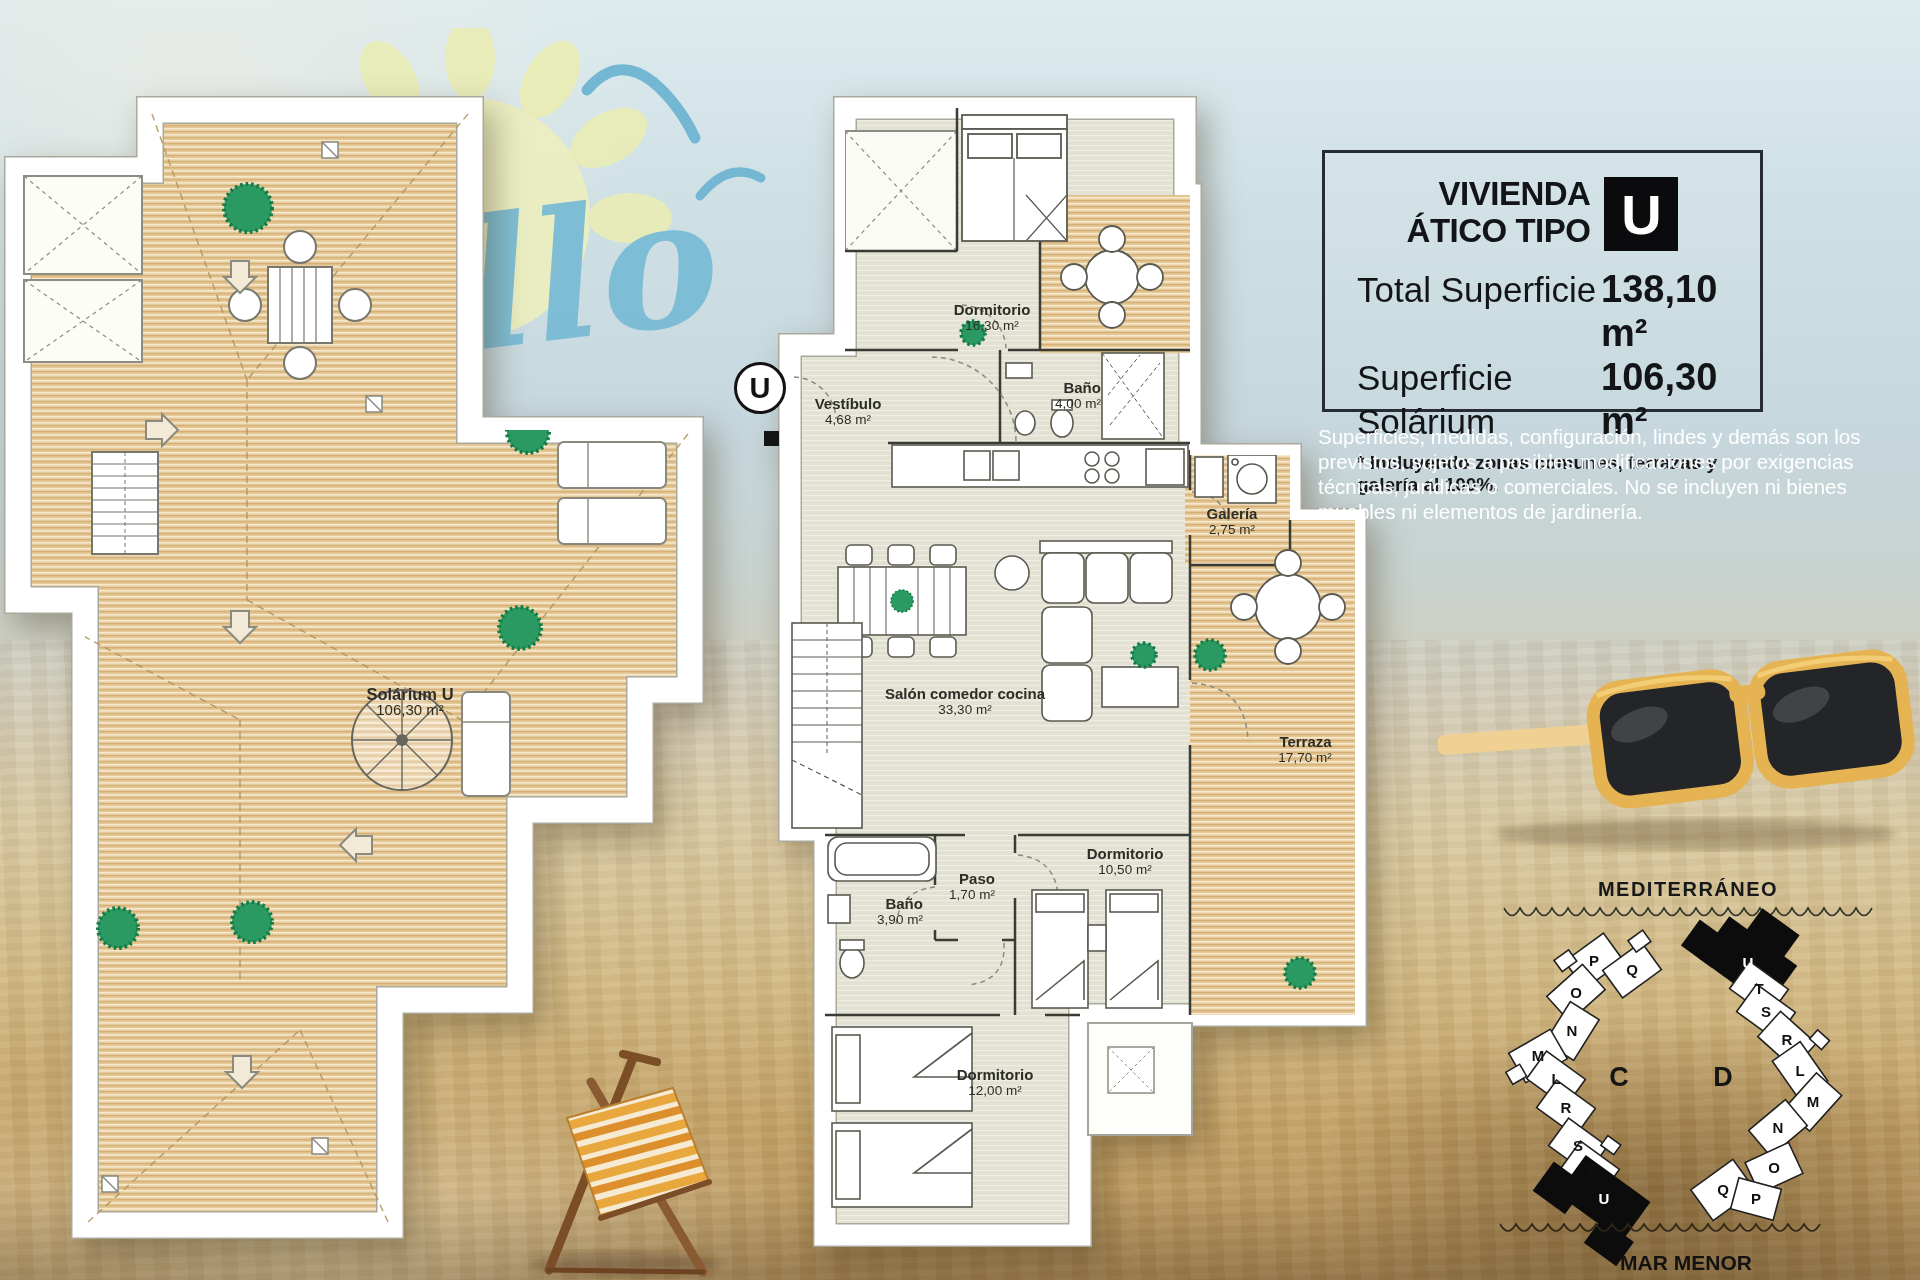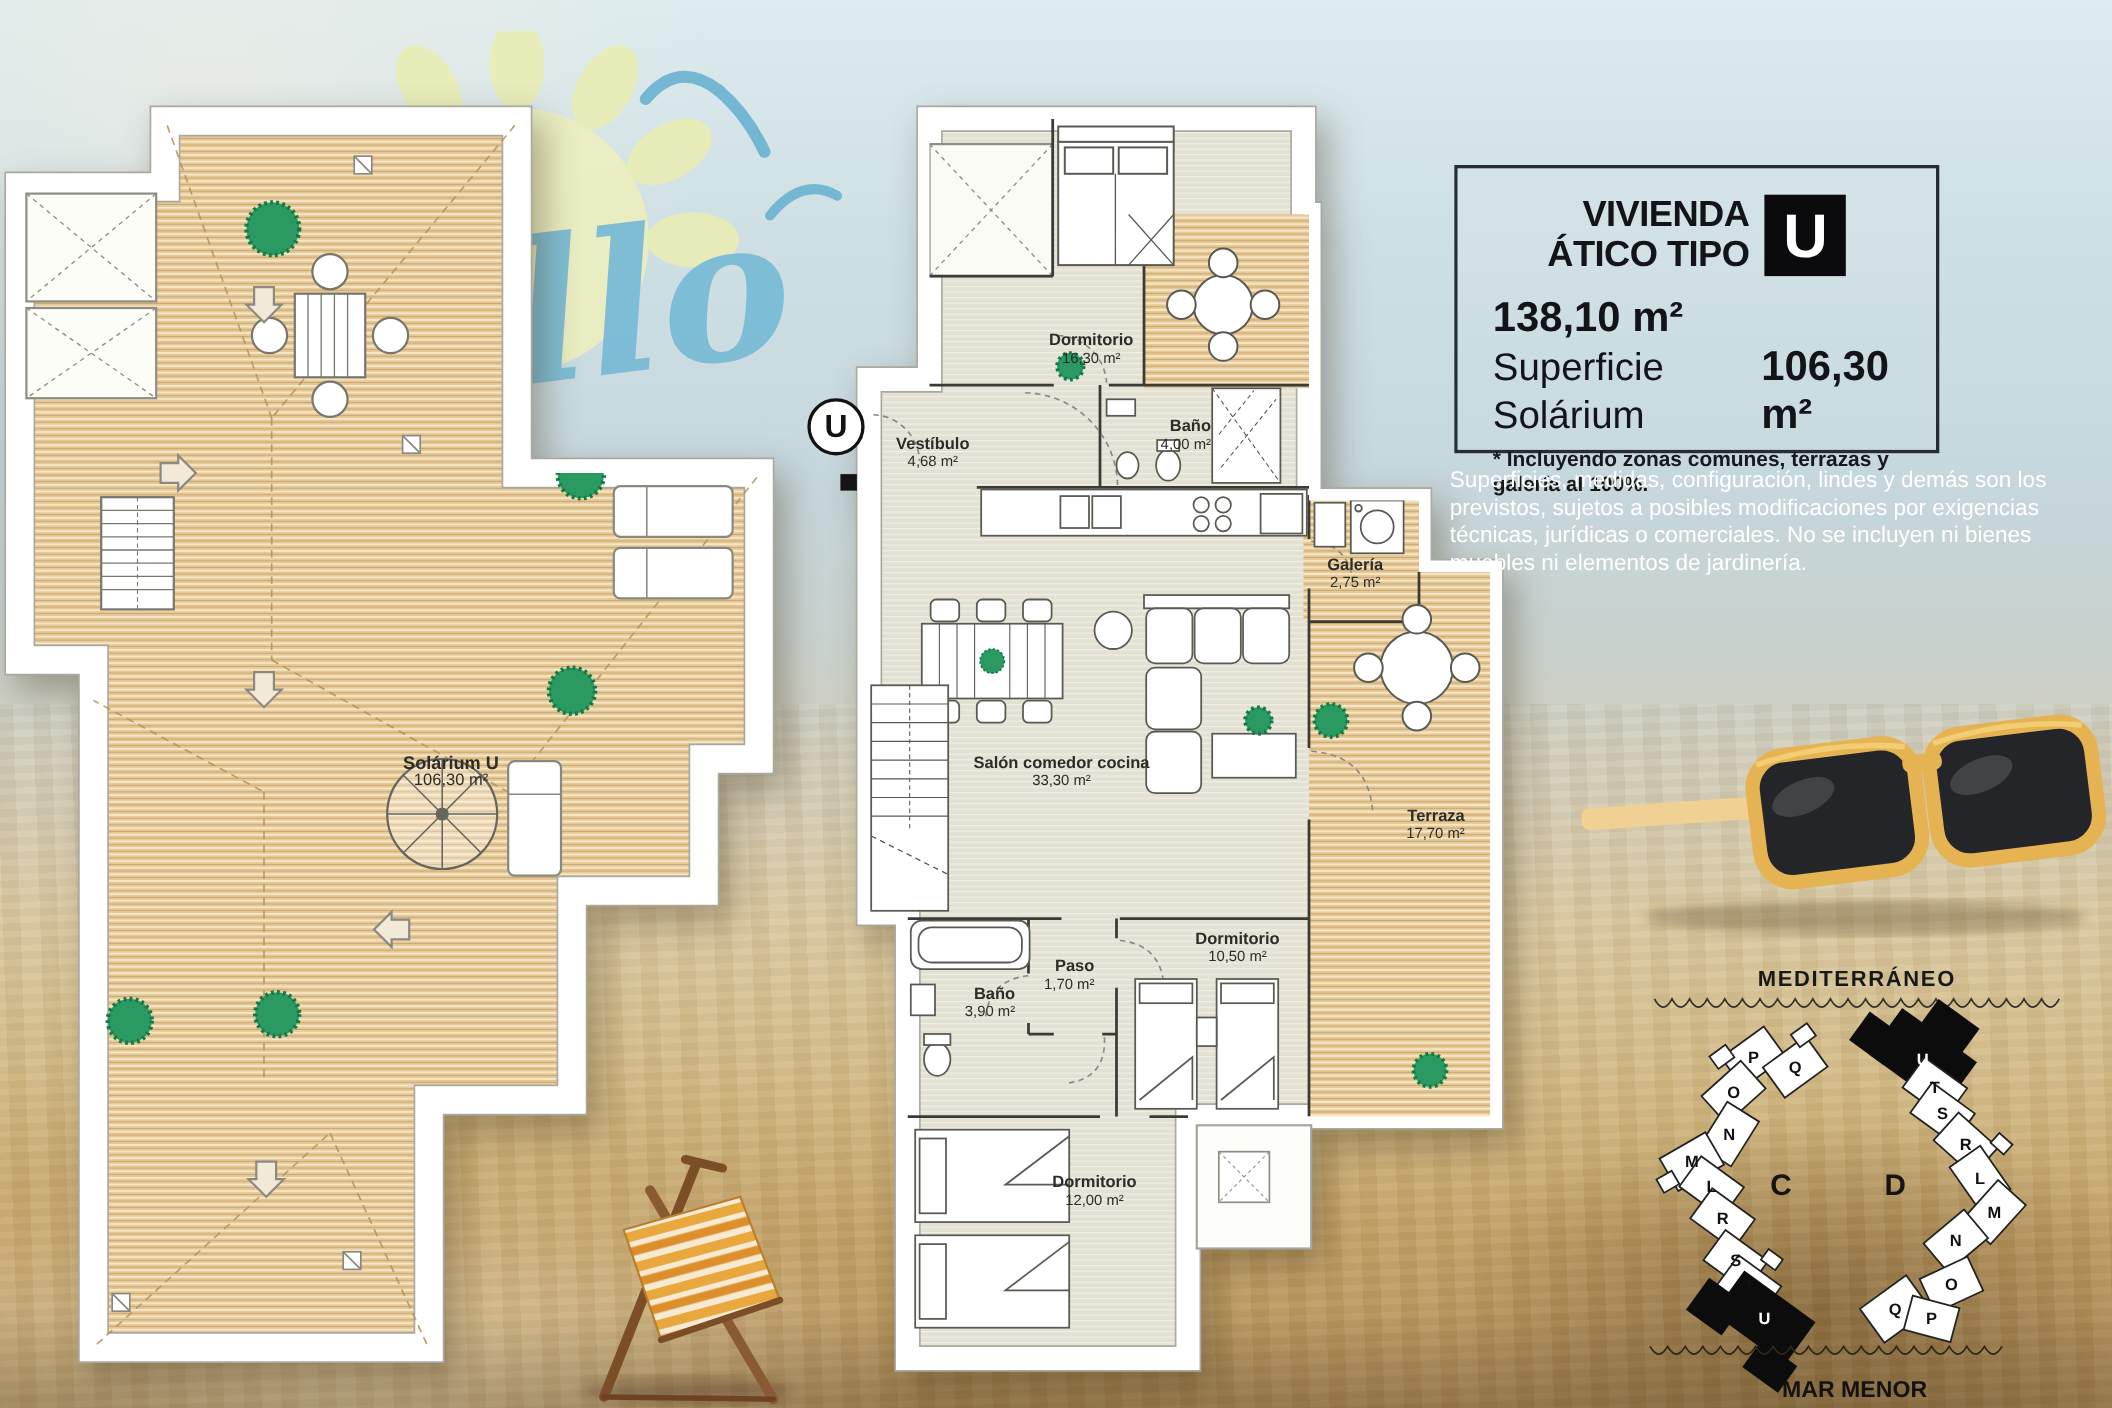--- a/index.html
+++ b/index.html
@@ -411,20 +411,21 @@
   <div class="abs info-box">
     <div class="ib-title">
       <div class="ib-title-lines">
         <div>VIVIENDA</div>
         <div>ÁTICO TIPO</div>
       </div>
       <div class="ib-letter">U</div>
     </div>
     <div class="ib-rows">
       <div class="ib-row">
+        <span class="lbl">Total Superficie</span>
         <span class="val">138,10 m²</span>
       </div>
       <div class="ib-row">
         <span class="lbl">Superficie Solárium</span>
         <span class="val">106,30 m²</span>
       </div>
     </div>
     <div class="ib-note">* Incluyendo zonas comunes, terrazas y galería al 100%.</div>
   </div>
 

